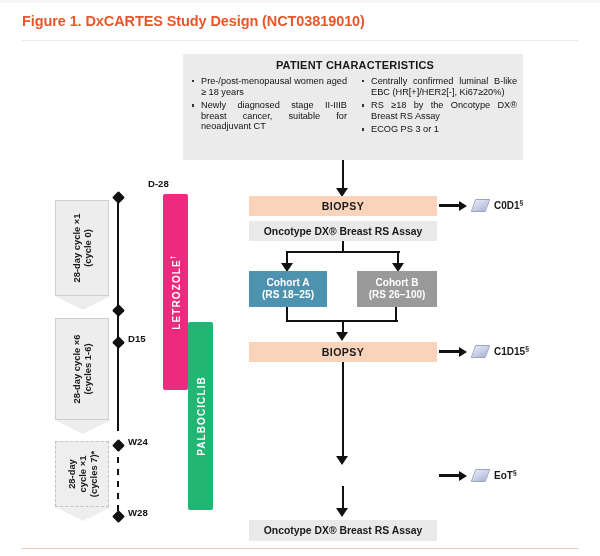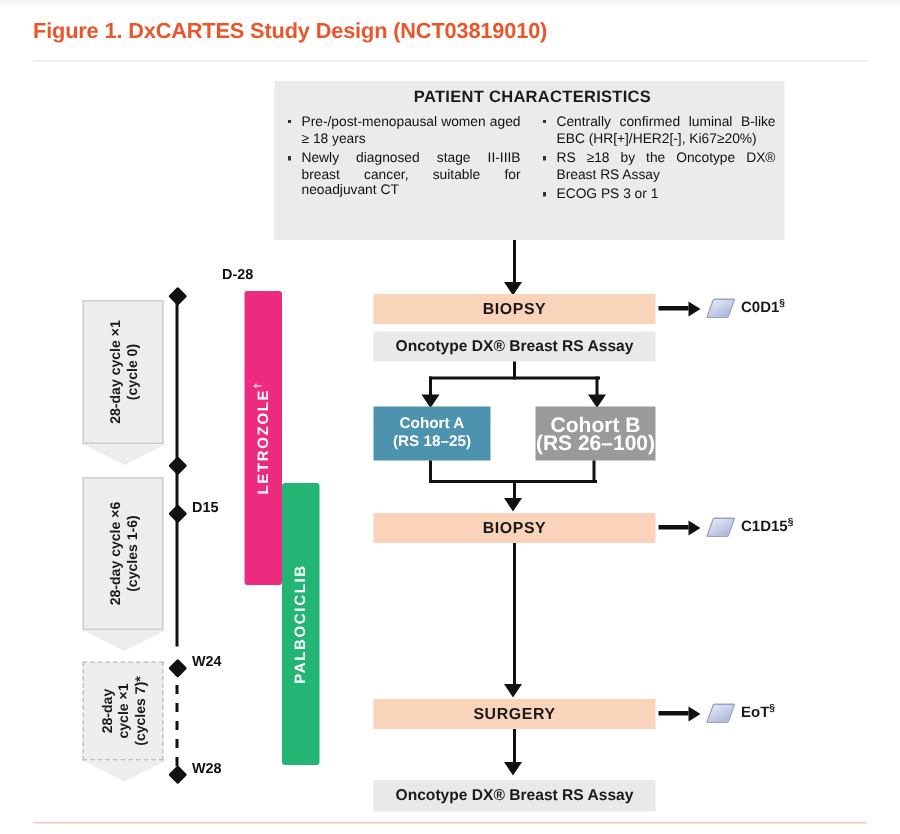--- a/index.html
+++ b/index.html
@@ -96,21 +96,21 @@
   }
 
   
   .fbox{
     position:absolute;display:flex;align-items:center;justify-content:center;
     font-weight:bold;color:#1a1a1a;box-sizing:border-box;text-align:center;
   }
   .fbox.biopsy{background:#fad3bb;font-size:10.6px;letter-spacing:.4px;}
   .fbox.assay{background:#e9e9e9;font-size:10.4px;}
   .fbox.cohortA{background:#4d93b0;color:#fff;font-size:10.2px;line-height:12.5px;}
-  .fbox.cohortB{background:#9a9a9a;color:#fff;font-size:14px;line-height:12.5px;text-align:center;}
+  .fbox.cohortB{background:#9a9a9a;color:#fff;font-size:10px;line-height:12.5px;text-align:center;}
 
   .vline{position:absolute;background:#111;width:2.4px;}
   .hline{position:absolute;background:#111;height:2.4px;}
 
   
   .callout{position:absolute;display:flex;align-items:center;}
   .callout .cline{width:20px;height:2.4px;background:#111;}
   .callout .chead{
     width:0;height:0;border-top:5.5px solid transparent;
     border-bottom:5.5px solid transparent;border-left:8px solid #111;
@@ -236,21 +236,20 @@
   <div class="vline" style="left:395px;top:307px;height:15px;"></div>
   <div class="hline" style="left:286px;top:320px;width:112px;"></div>
   <div class="vline" style="left:342px;top:320px;height:14px;"></div>
   <div class="arrowhead-d" style="left:336px;top:332px;"></div>
 
   <div class="fbox biopsy" style="left:249px;top:342px;width:188px;height:20px;">BIOPSY</div>
 
   <div class="vline" style="left:342px;top:362px;height:96px;"></div>
   <div class="arrowhead-d" style="left:336px;top:456px;"></div>
 
-  <div class="fbox biopsy" style="left:249px;top:466px;width:188px;height:20px;">SURGERY</div>
 
   <div class="vline" style="left:342px;top:486px;height:24px;"></div>
   <div class="arrowhead-d" style="left:336px;top:508px;"></div>
 
   <div class="fbox assay" style="left:249px;top:520px;width:188px;height:21px;">Oncotype DX® Breast RS Assay</div>
 
   <div class="callout" style="left:439px;top:199px;">
     <div class="cline"></div>
     <div class="chead"></div>
     <div class="slide-icon"></div>

